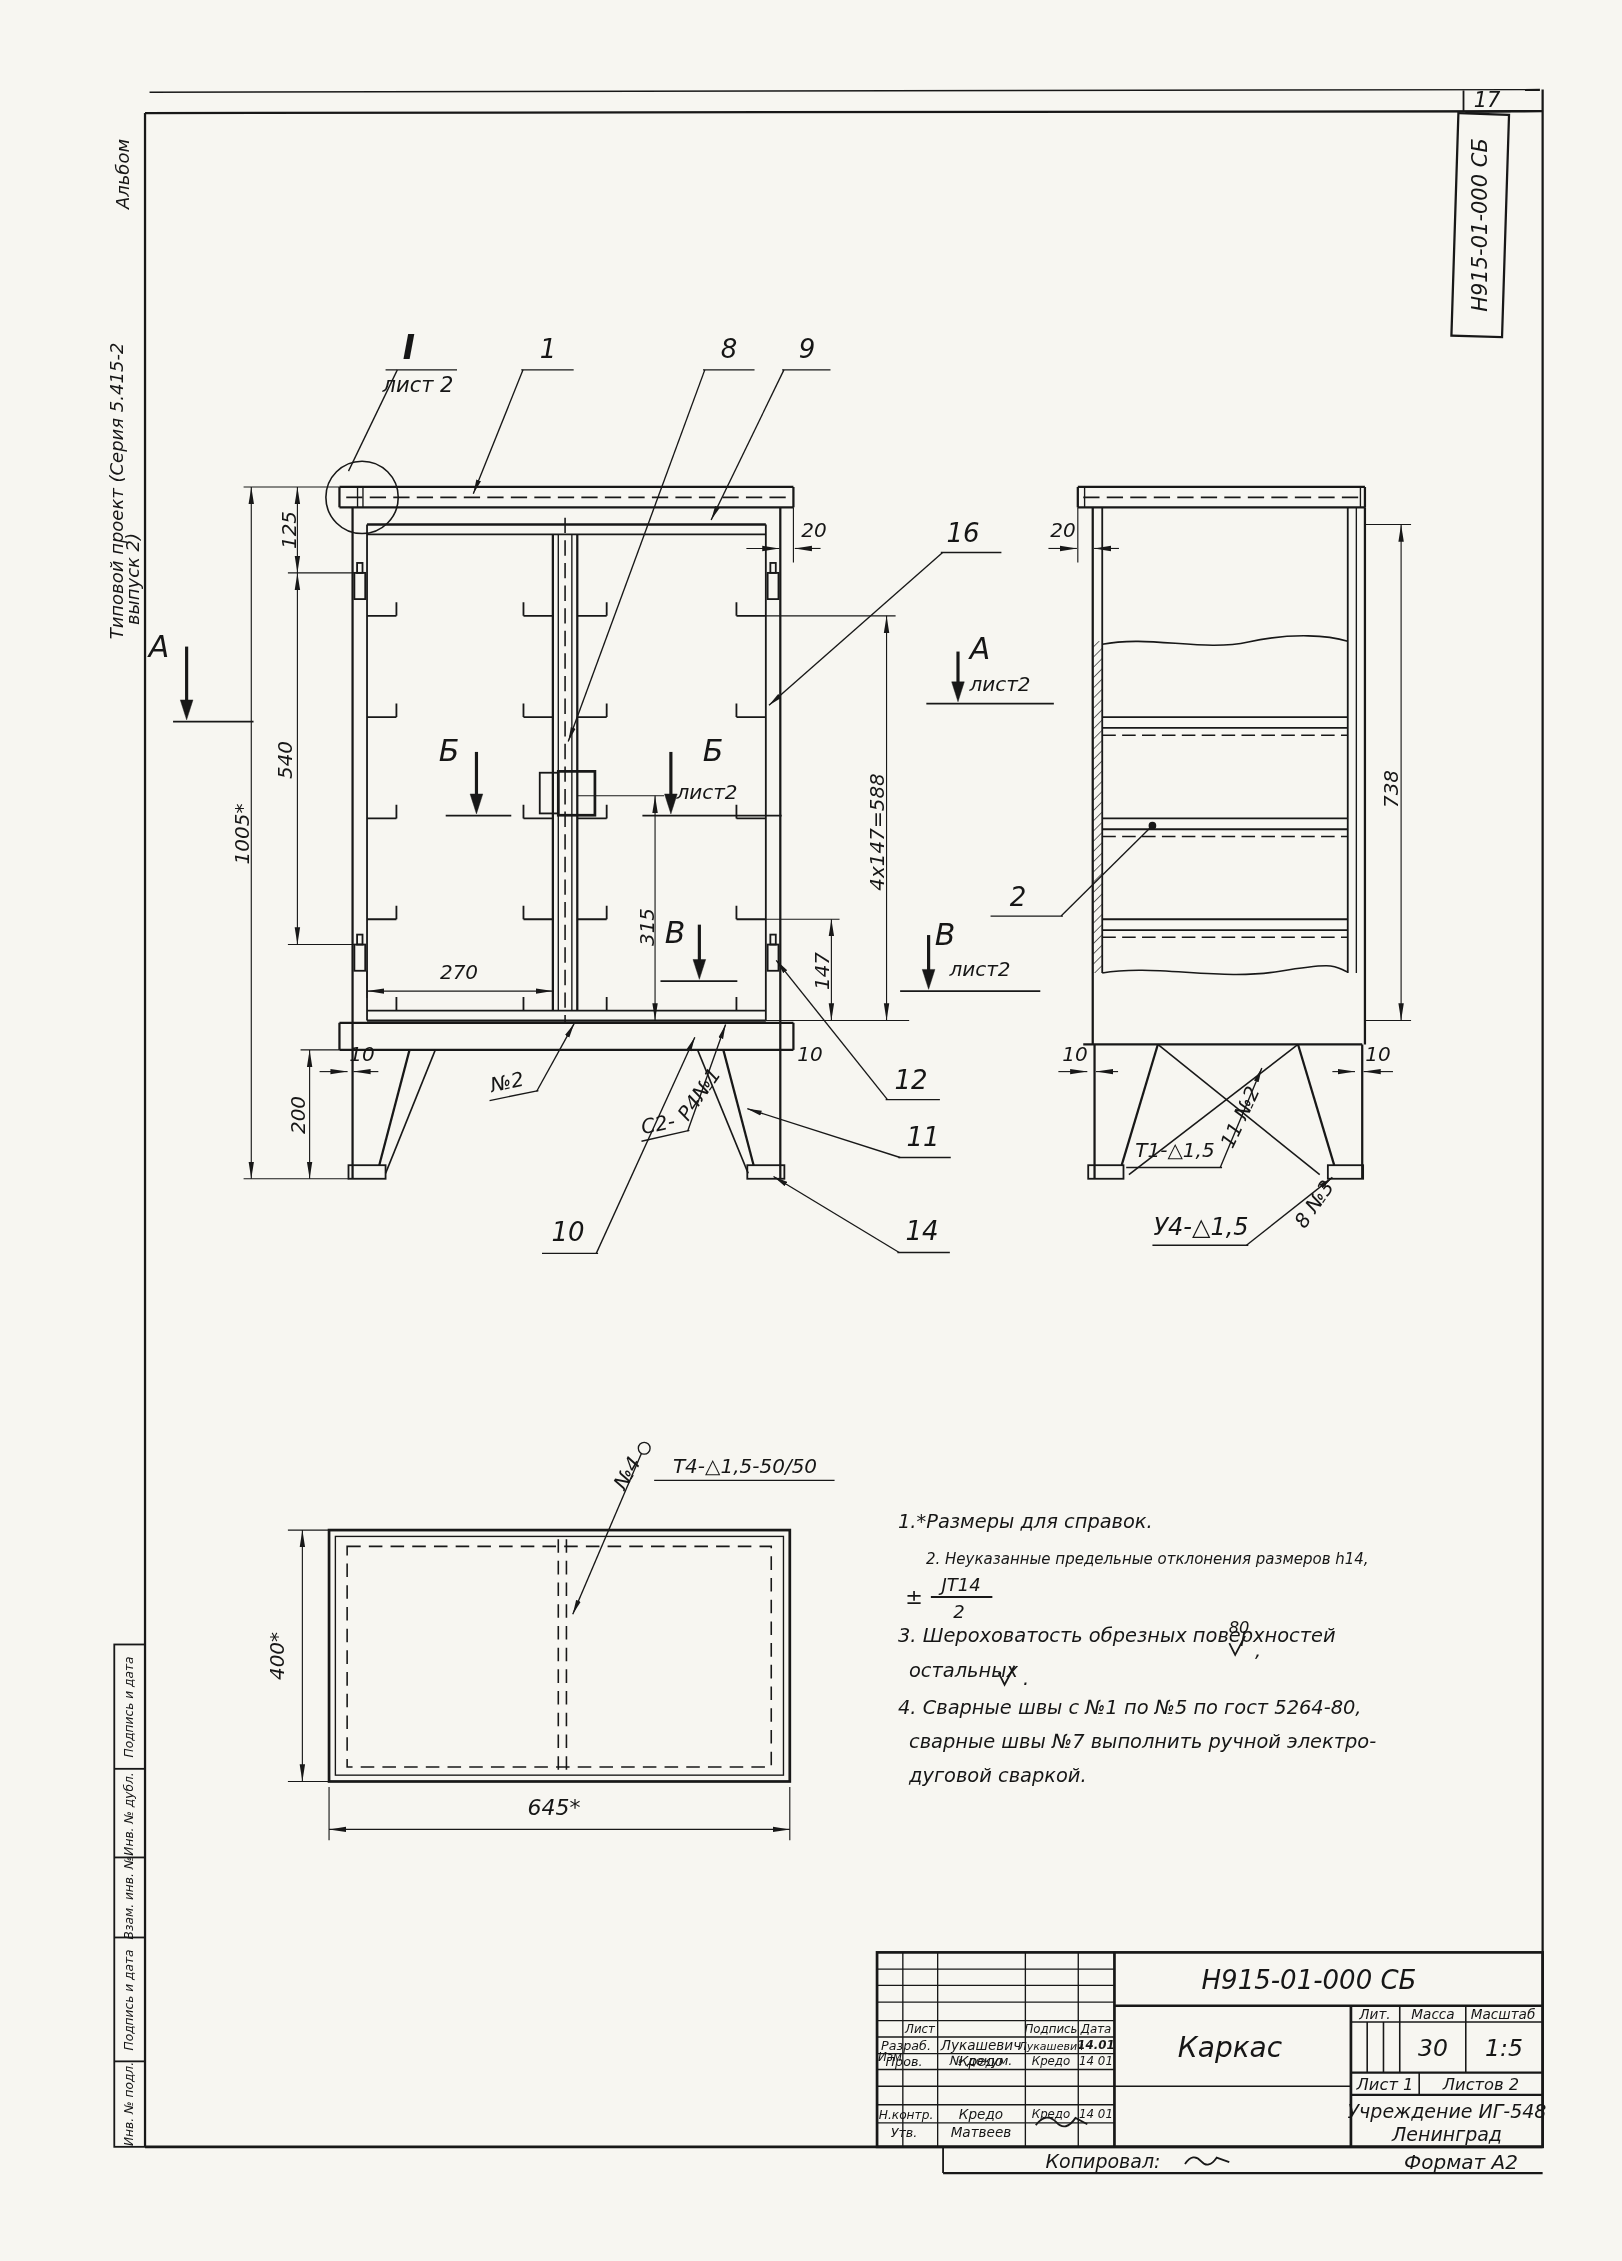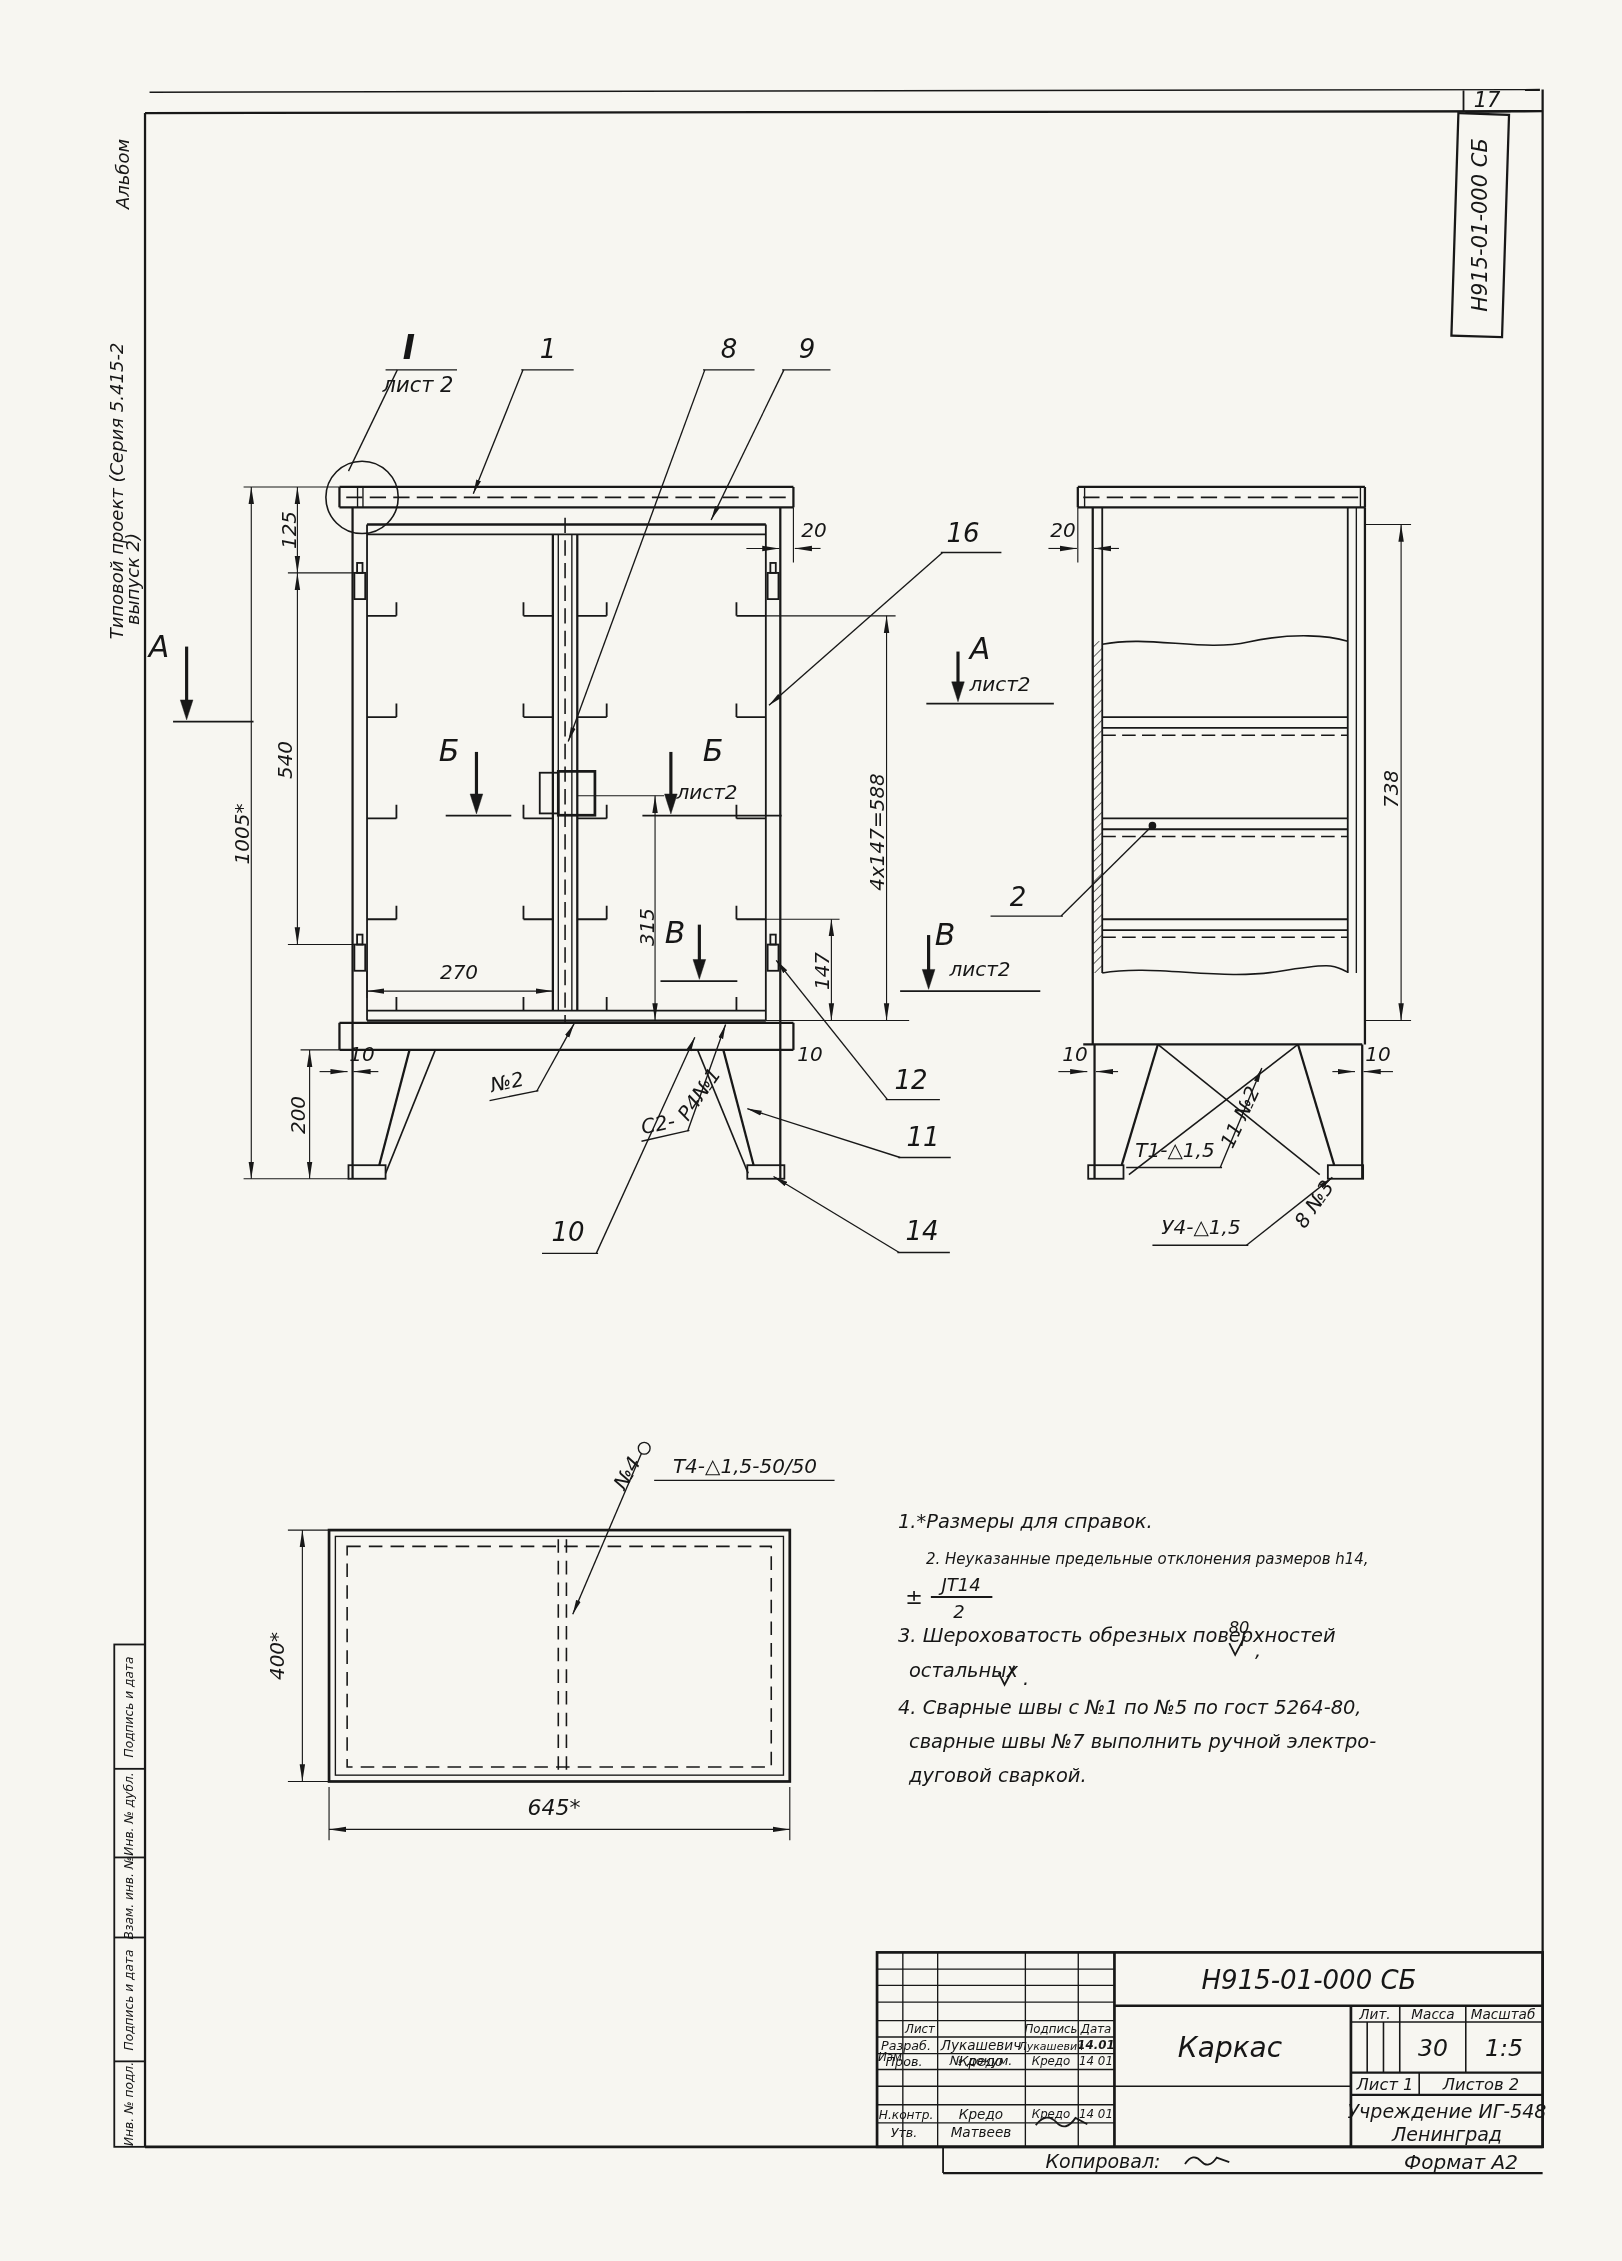--- a/index.html
+++ b/index.html
@@ -393,21 +393,21 @@
   <span class="t r12" style="left:658px;top:1124px;font-size:20px;">С2-</span>
   <span class="t r55" style="left:699px;top:1094px;font-size:20px;">Р4№1</span>
 
   <span class="t" style="left:1018px;top:897px;font-size:26px;">2</span>
   <span class="t r90" style="left:1391px;top:789px;font-size:20px;">738</span>
   <span class="t" style="left:1063px;top:530px;font-size:20px;">20</span>
   <span class="t" style="left:1075px;top:1054px;font-size:20px;">10</span>
   <span class="t" style="left:1378px;top:1054px;font-size:20px;">10</span>
   <span class="t" style="left:1175px;top:1150px;font-size:20px;">Т1-△1,5</span>
   <span class="t r65" style="left:1240px;top:1117px;font-size:20px;">11 №2</span>
-  <span class="t" style="left:1201px;top:1227px;font-size:20px;">У4-△1,5</span>
+  <span class="t" style="left:1201px;top:1227px;font-size:24px;">У4-△1,5</span>
   <span class="t r55" style="left:1314px;top:1204px;font-size:20px;">8 №3</span>
 
   <span class="t r90" style="left:277px;top:1656px;font-size:20px;">400*</span>
   <span class="t" style="left:554px;top:1808px;font-size:22px;">645*</span>
   <span class="t r60" style="left:627px;top:1473px;font-size:20px;">№4</span>
   <span class="t" style="left:745px;top:1466px;font-size:20px;">Т4-△1,5-50/50</span>
 
   <span class="tl" style="left:898px;top:1522px;font-size:19.4px;">1.*Размеры для справок.</span>
   <span class="tl" style="left:890px;top:1559px;font-size:15px;margin-left:36px;">2. Неуказанные предельные отклонения размеров h14,</span>
   <span class="t" style="left:914px;top:1597px;font-size:21px;">±</span>

